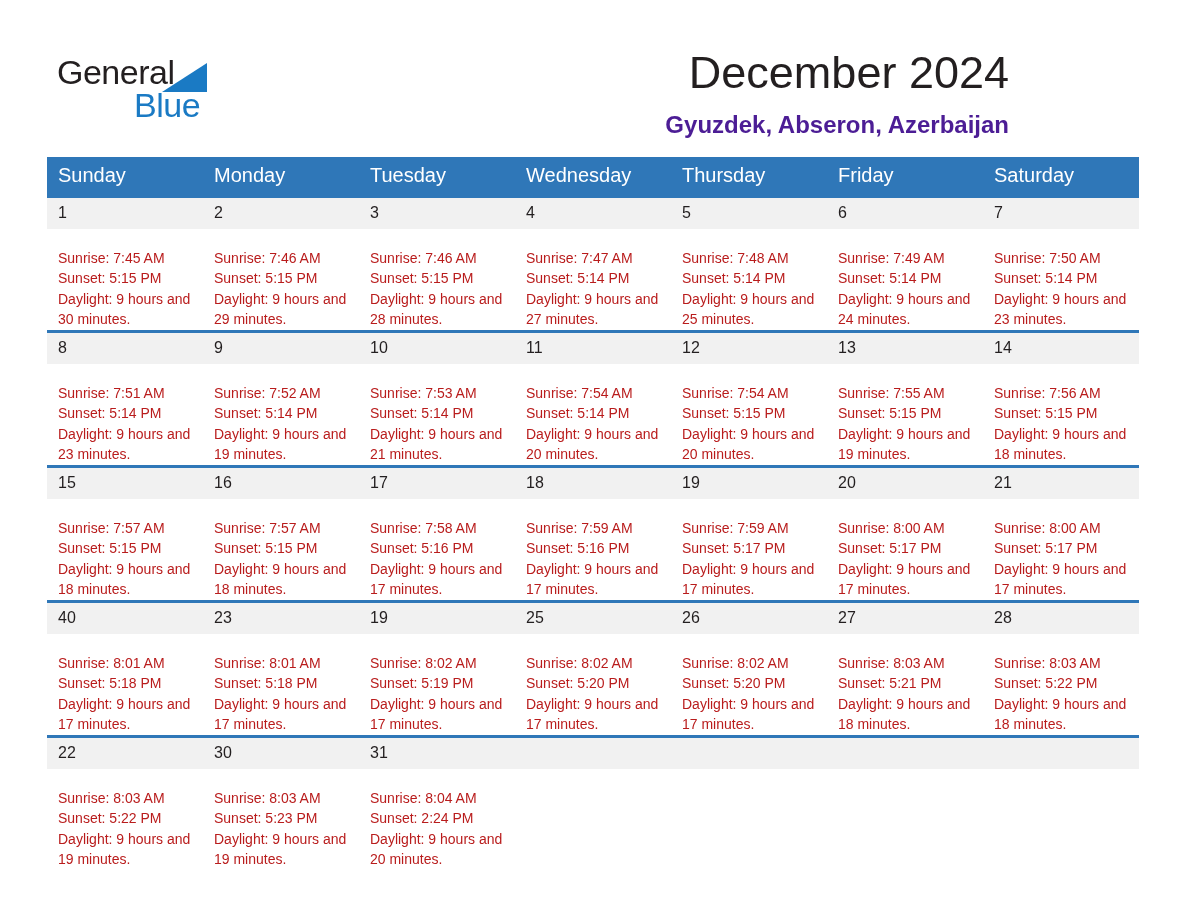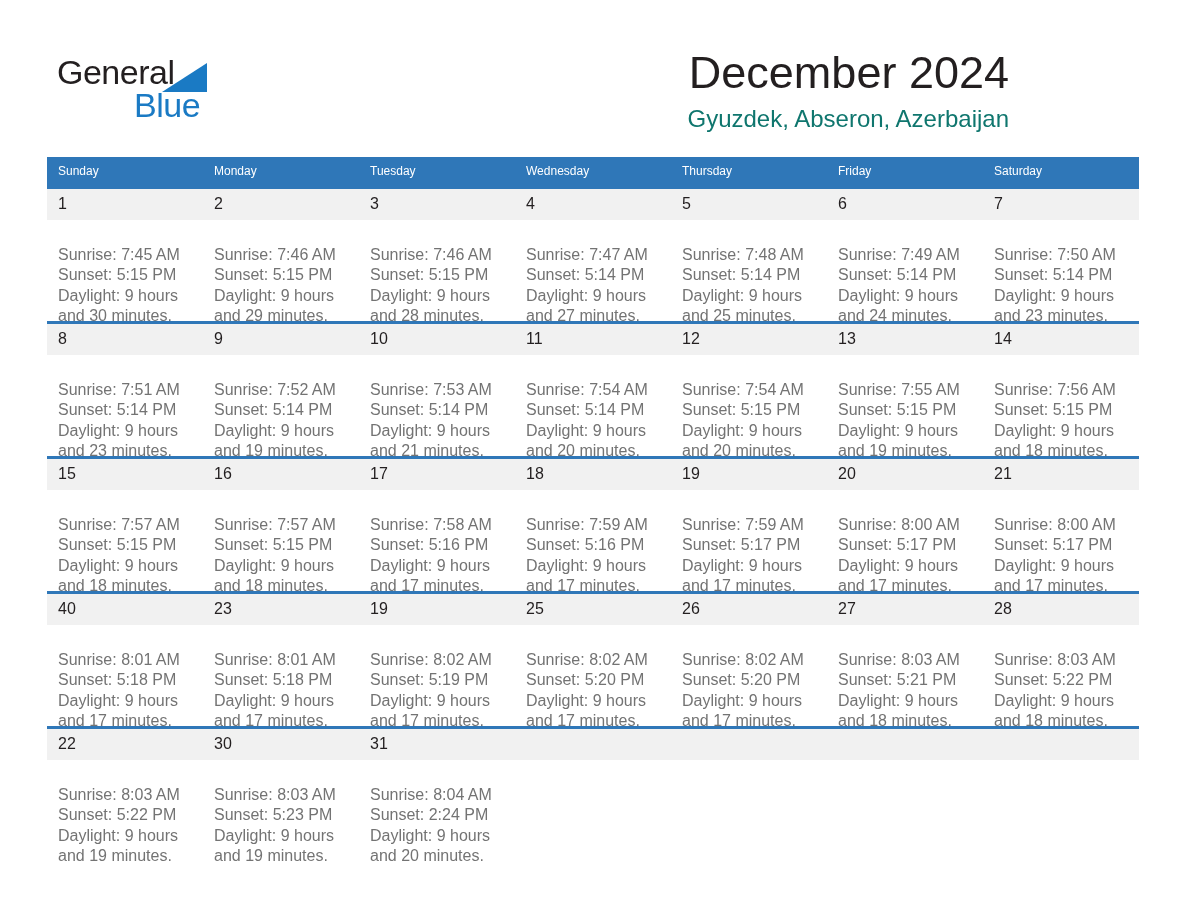--- a/index.html
+++ b/index.html
@@ -75,39 +75,41 @@
     font-size: 45px;
     line-height: 58px;
     font-weight: normal;
     color: #231f20;
     letter-spacing: 0px;
     white-space: nowrap;
   }
   .location {
     font-size: 24px;
     line-height: 34px;
-    color: #0f766e;
+    color: #4c1d95;
+    margin-top: 6px;
     white-space: nowrap;
+    font-weight: bold;
   }
 
   
   .calendar {
     position: absolute;
     left: 47px;
     top: 157px;
     width: 1092px;
     border-collapse: collapse;
     table-layout: fixed;
   }
   .calendar col { width: 156px; }
 
   thead th {
     background: #2f77b8;
     color: #ffffff;
-    font-size: 12px;
+    font-size: 20px;
     font-weight: normal;
     text-align: left;
     padding: 7px 0 8px 11px;
     height: 20px;
     box-sizing: border-box;
   }
 
   tbody tr.week {
     border-top: 3px solid #2f77b8;
   }
@@ -126,24 +128,24 @@
     background: #f1f1f1;
     font-size: 16px;
     line-height: 22px;
     color: #231f20;
     padding: 4px 0 5px 11px;
     height: 31px;
     box-sizing: border-box;
   }
   .cell.empty .daynum { color: transparent; }
   .info {
-    padding: 25px 8px 0 11px;
-    font-size: 16px;
+    padding: 19px 8px 0 11px;
+    font-size: 14px;
     line-height: 20.3px;
-    color: #737373;
+    color: #b91c1c;
     white-space: pre-line;
   }
 </style>
 </head>
 <body>
 
 <div class="page">
 
   <div class="header">
 

